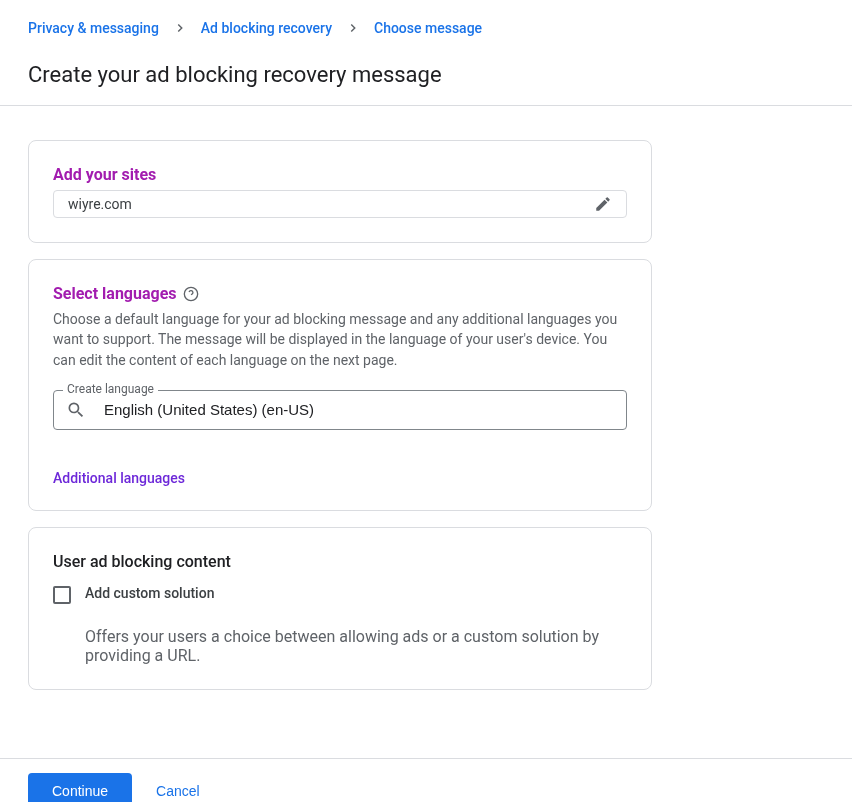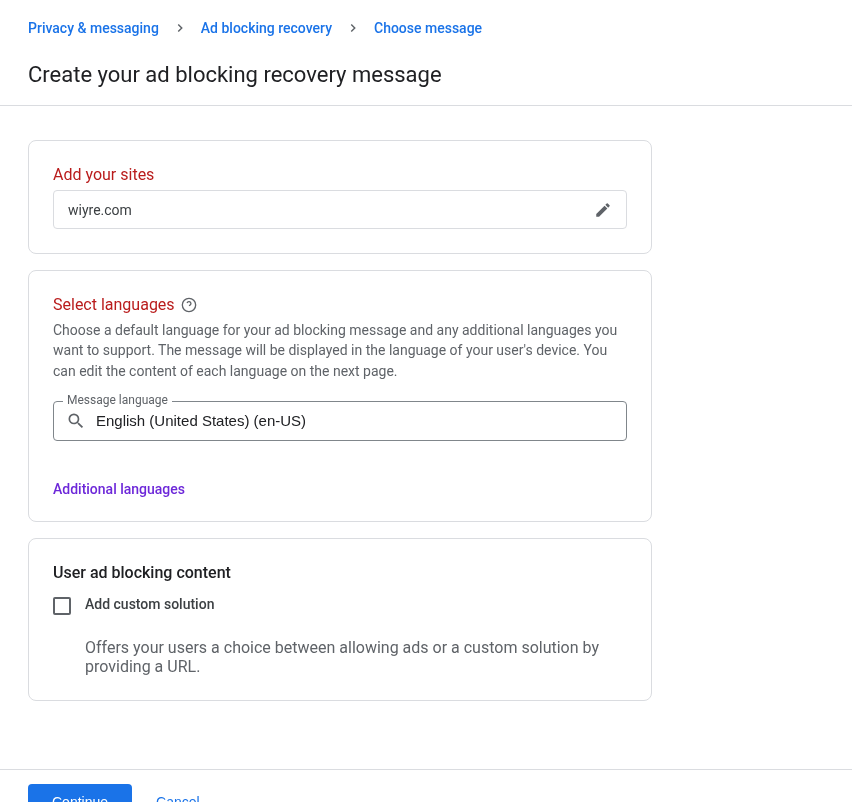--- a/index.html
+++ b/index.html
@@ -41,37 +41,37 @@
     }
     .card {
       border: 1px solid #dadce0;
       border-radius: 8px;
       padding: 24px;
       width: 624px;
       margin-bottom: 16px;
     }
     .section-title {
       font-size: 16px;
-      font-weight: 400;
-      color: #b91c1c;
+      font-weight: 700;
+      color: #a21caf;
       margin-bottom: 6px;
       display: flex;
       align-items: center;
       gap: 6px;
     }
     .section-desc {
       font-size: 14px;
       color: #5f6368;
       line-height: 1.45;
       margin-bottom: 20px;
     }
     .site-field {
       border: 1px solid #dadce0;
       border-radius: 4px;
-      height: 39px;
+      height: 28px;
       display: flex;
       align-items: center;
       justify-content: space-between;
       padding: 0 14px;
       cursor: pointer;
     }
     .site-field .site-text {
       font-size: 14px;
       color: #3c4043;
     }
@@ -97,21 +97,21 @@
       font-size: 12px;
       color: #5f6368;
     }
     .lang-field {
       border: 1px solid #80868b;
       border-radius: 4px;
       height: 40px;
       display: flex;
       align-items: center;
       padding: 0 12px;
-      gap: 10px;
+      gap: 18px;
     }
     .lang-field input {
       border: none;
       outline: none;
       font-size: 15px;
       flex: 1;
       color: #202124;
       background: transparent;
     }
     .search-icon {
@@ -231,21 +231,21 @@
       <span class="help-icon">
         <svg width="16" height="16" viewBox="0 0 24 24" fill="none" stroke="currentColor" stroke-width="2">
             <circle cx="12" cy="12" r="10"></circle>
             <path d="M9.09 9a3 3 0 0 1 5.83 1c0 2-3 3-3 3"></path>
             <line x1="12" y1="17" x2="12.01" y2="17"></line>
           </svg>
       </span>
     </div>
     <div class="section-desc">Choose a default language for your ad blocking message and any additional languages you want to support. The message will be displayed in the language of your user's device. You can edit the content of each language on the next page.</div>
     <div class="lang-field-wrapper">
-      <span class="lang-label">Message language</span>
+      <span class="lang-label">Create language</span>
       <div class="lang-field">
         <span class="search-icon">
           <svg width="20" height="20" viewBox="0 0 24 24" fill="currentColor">
               <path d="M15.5 14h-.79l-.28-.27A6.471 6.471 0 0 0 16 9.5 6.5 6.5 0 1 0 9.5 16c1.61 0 3.09-.59 4.23-1.57l.27.28v.79l5 4.99L20.49 19l-4.99-5zm-6 0C7.01 14 5 11.99 5 9.5S7.01 5 9.5 5 14 7.01 14 9.5 11.99 14 9.5 14z"></path>
             </svg>
         </span>
         <input type="text" value="English (United States) (en-US)" style="">
       </div>
     </div>
     <div class="additional-langs">Additional languages</div>

